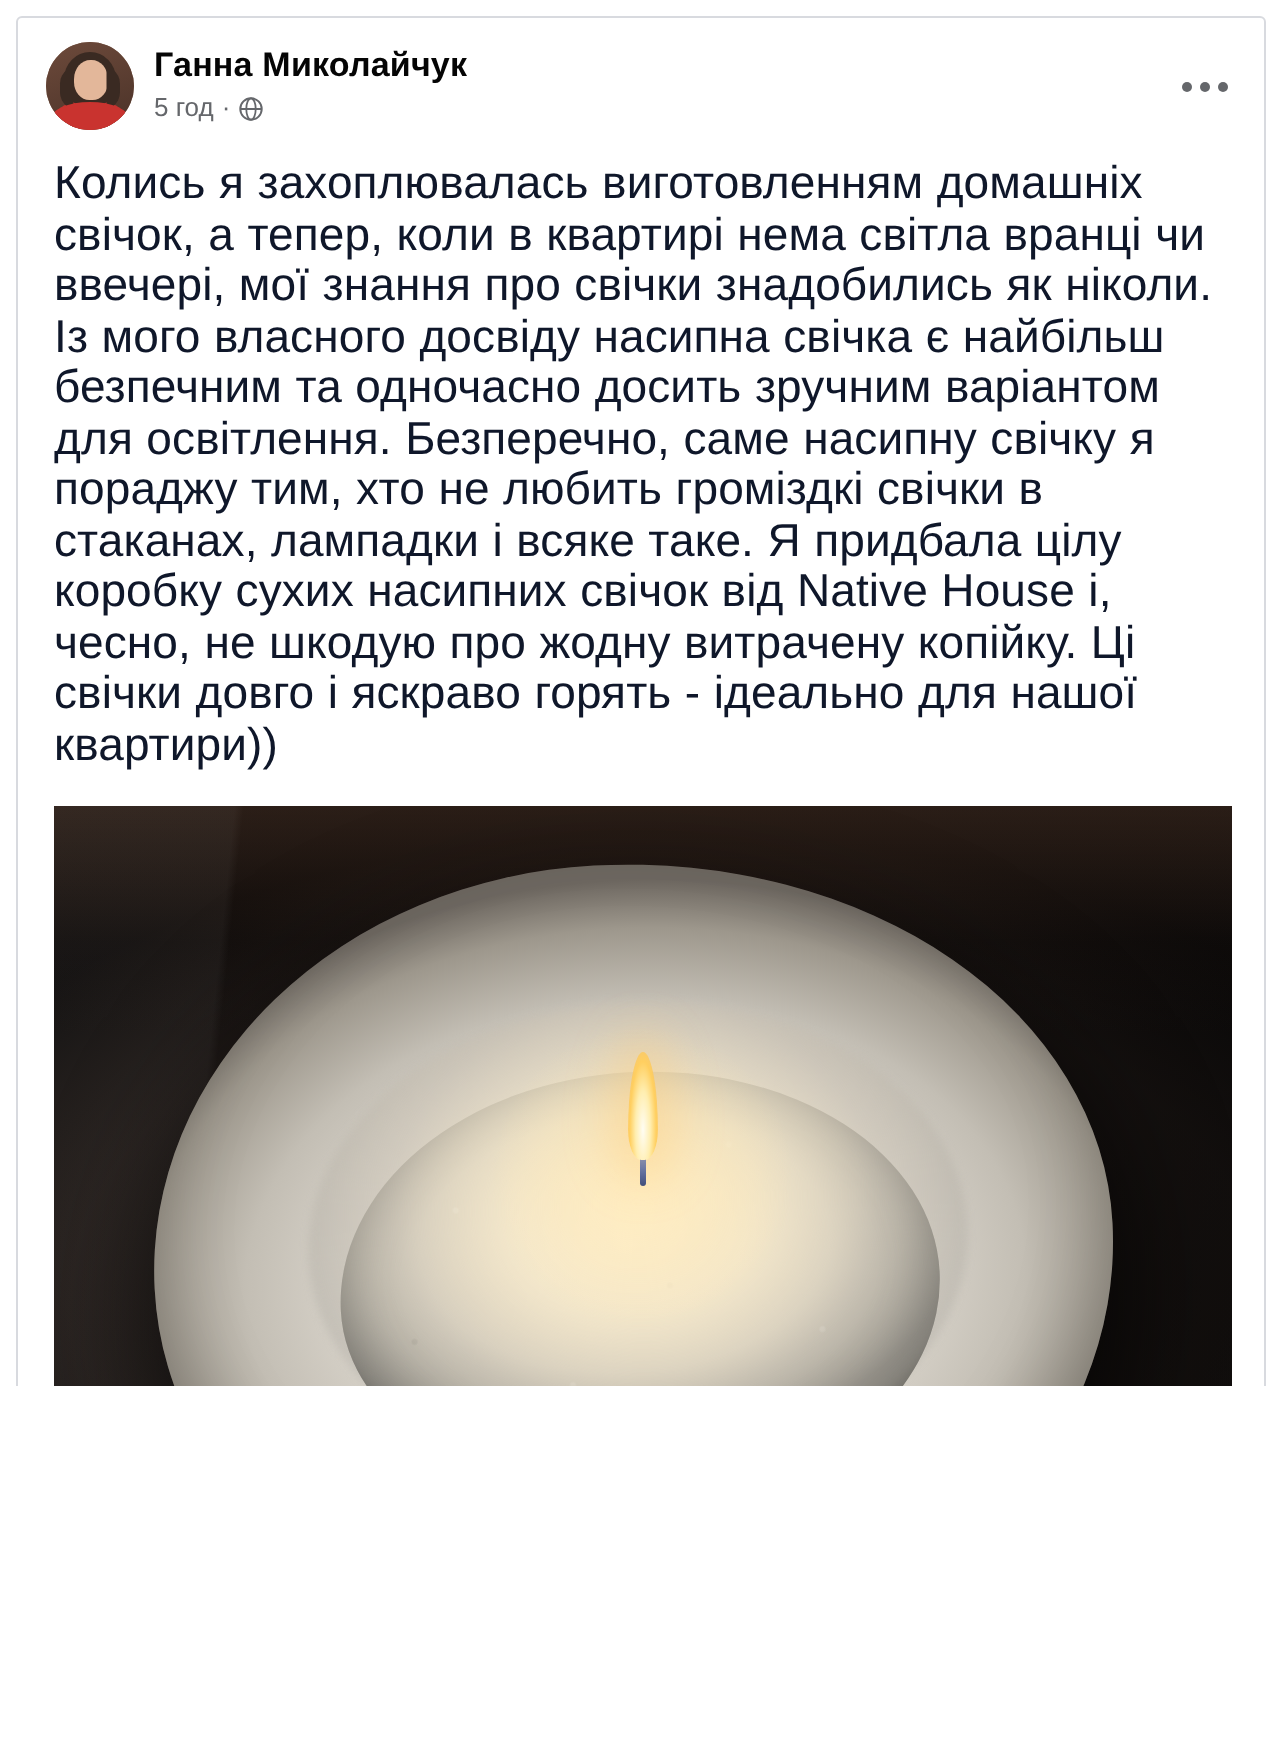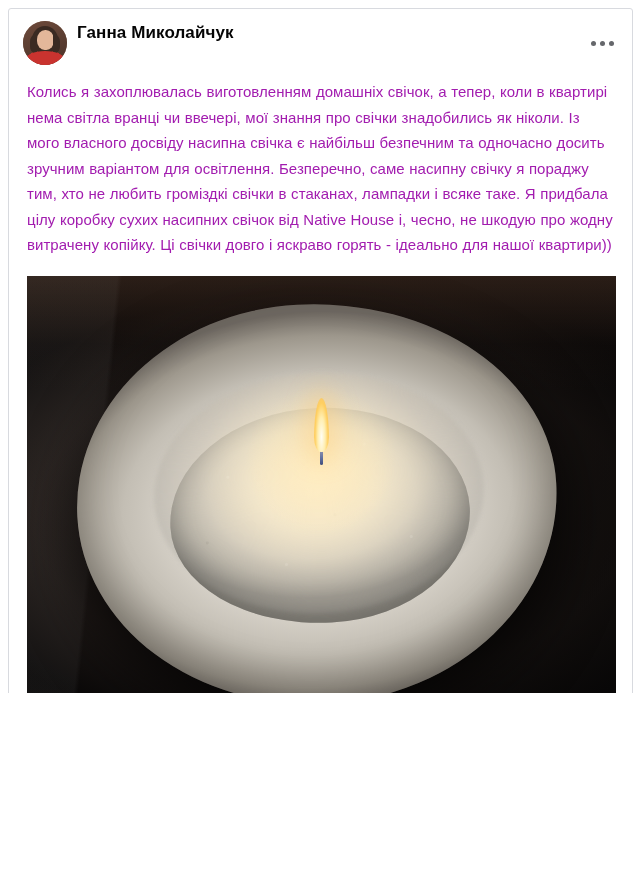--- a/index.html
+++ b/index.html
@@ -140,23 +140,23 @@
     width: 5px;
     height: 5px;
     border-radius: 50%;
     background: #65676b;
     margin: 0 2px;
     display: block;
   }
   
   .post-text {
     padding: 14px 18px 0 18px;
-    font-size: 15px;
+    font-size: 23px;
     line-height: 25.5px;
-    color: #a21caf;
+    color: #0f172a;
     letter-spacing: 0.05px;
     word-spacing: 0.3px;
   }
   
   .photo-wrap {
     margin: 18px 18px 0 18px;
     width: 589px;
     height: 440px;
     position: relative;
     overflow: hidden;
@@ -341,20 +341,31 @@
     <div class="post-header">
       <div class="avatar">
         <div class="av-bg"></div>
         <div class="av-hair"></div>
         <div class="av-face"></div>
         <div class="av-hair2"></div>
         <div class="av-body"></div>
       </div>
       <div class="header-text">
         <div class="author-name">Ганна Миколайчук</div>
+        <div class="meta-line">
+          <span>5 год</span>
+          <span class="meta-sep">·</span>
+          <span class="globe-icon">
+            <svg width="13" height="13" viewBox="0 0 16 16" aria-hidden="true">
+              <circle cx="8" cy="8" r="6.6" fill="none" stroke="#65676b" stroke-width="1.2"></circle>
+              <ellipse cx="8" cy="8" rx="2.9" ry="6.6" fill="none" stroke="#65676b" stroke-width="1.1"></ellipse>
+              <line x1="1.4" y1="8" x2="14.6" y2="8" stroke="#65676b" stroke-width="1.1"></line>
+            </svg>
+          </span>
+        </div>
       </div>
       <div class="more-btn">
         <span></span>
         <span></span>
         <span></span>
       </div>
     </div>
 
     <div class="post-text">Колись я захоплювалась виготовленням домашніх свічок, а тепер, коли в квартирі нема світла вранці чи ввечері, мої знання про свічки знадобились як ніколи. Із мого власного досвіду насипна свічка є найбільш безпечним та одночасно досить зручним варіантом для освітлення. Безперечно, саме насипну свічку я пораджу тим, хто не любить громіздкі свічки в стаканах, лампадки і всяке таке. Я придбала цілу коробку сухих насипних свічок від Native House і, чесно, не шкодую про жодну витрачену копійку. Ці свічки довго і яскраво горять - ідеально для нашої квартири))</div>
 

